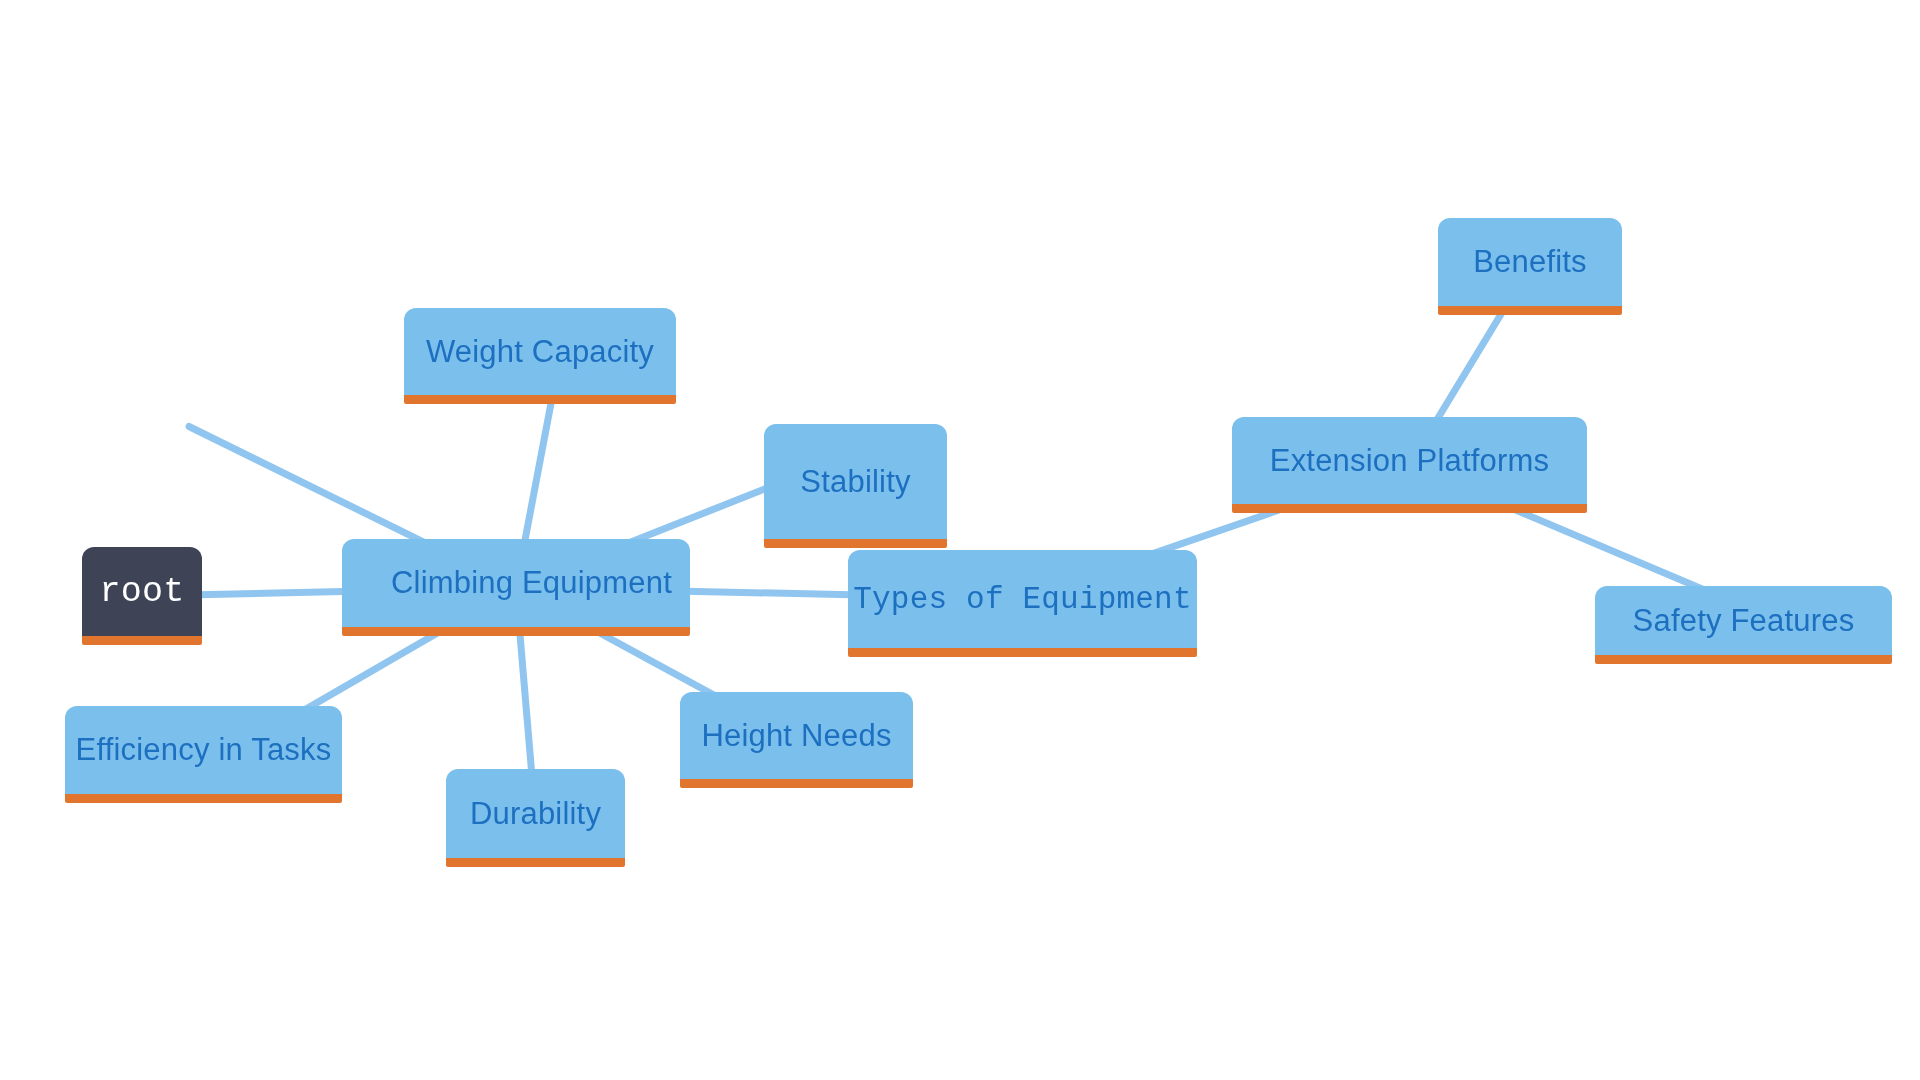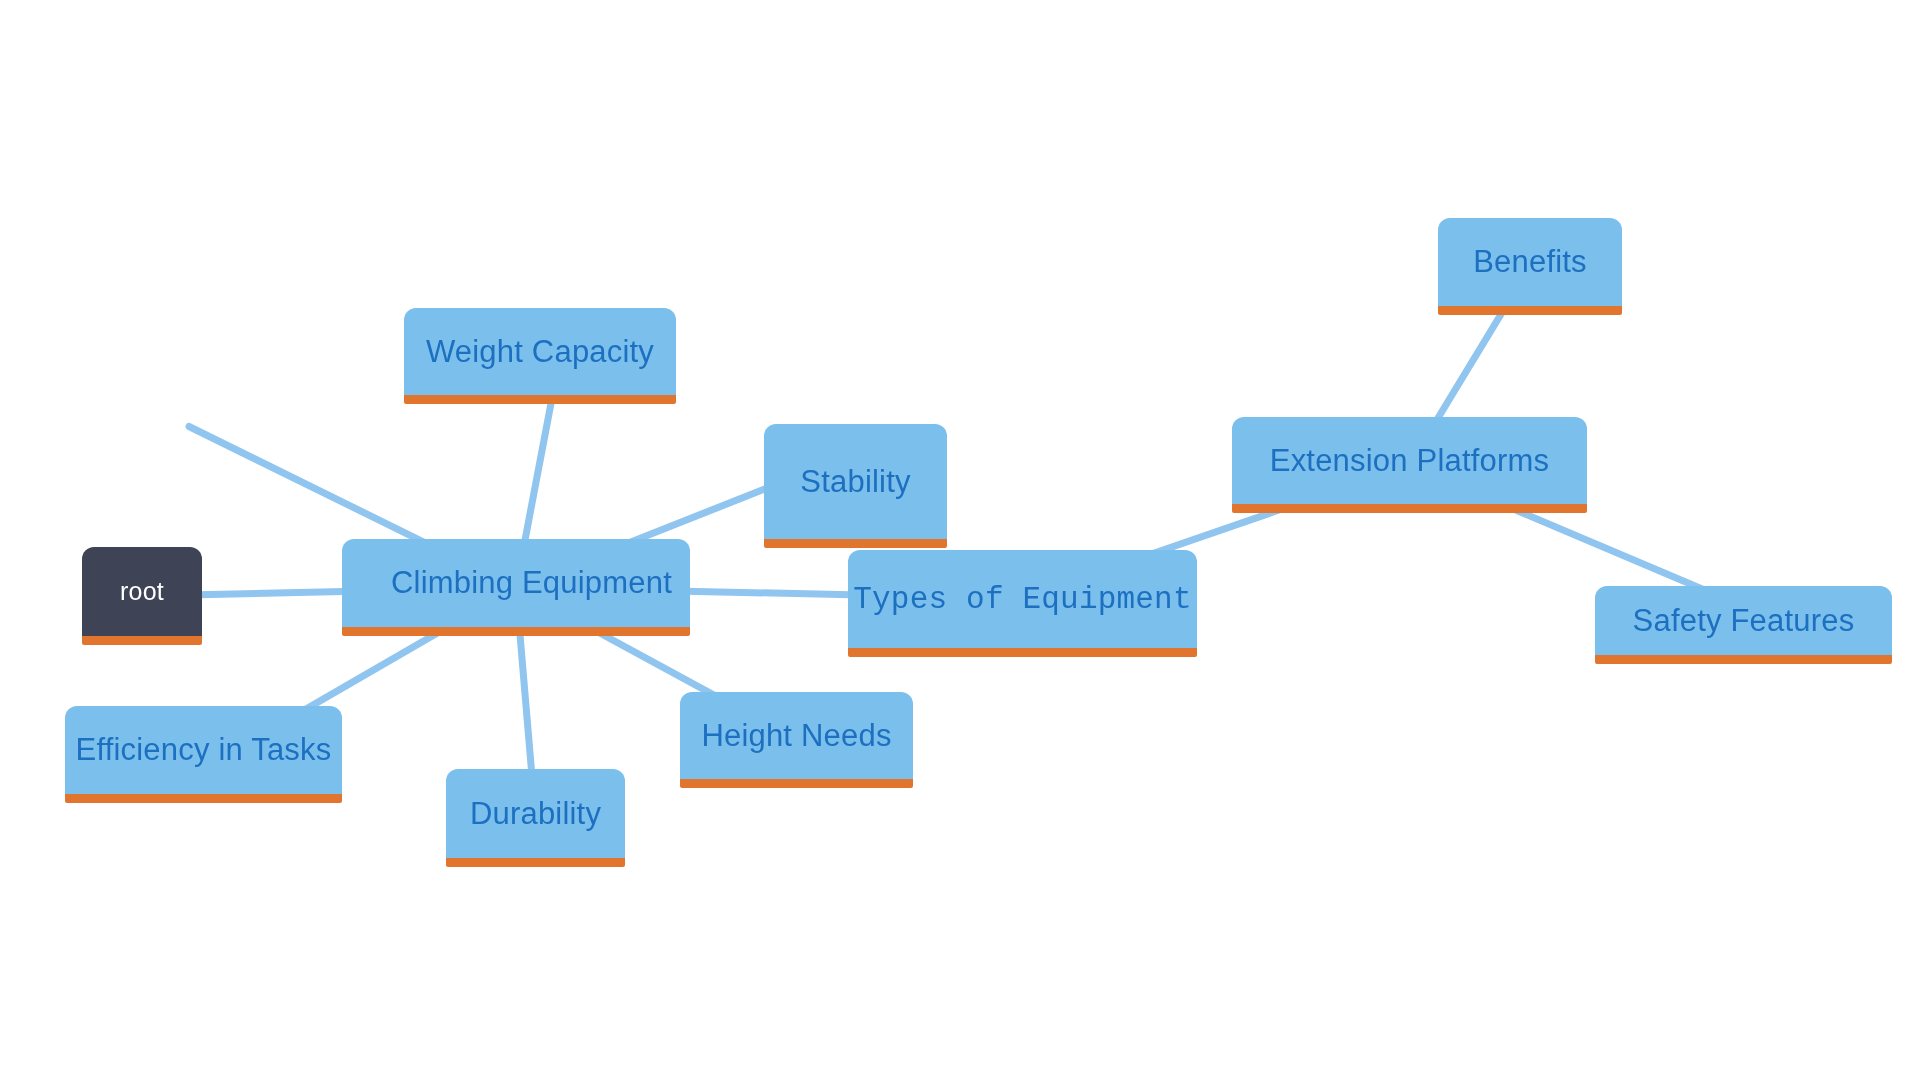--- a/index.html
+++ b/index.html
@@ -33,21 +33,22 @@
     border-radius: 12px 12px 2px 2px;
     color: var(--node-text, #1d70c0);
     font-size: 31px;
     letter-spacing: 0.2px;
     cursor: pointer;
     user-select: none;
   }
   .node--root {
     background: var(--root-fill, #3e4356);
     color: var(--root-text, #ffffff);
-    font-size: 25px;
+    font-size: 35px;
+    font-family: Liberation Mono, monospace;
   }
   
   #n-root               { left:  82px; top: 547px; width: 120px; height:  98px; }
   #n-climbing-equipment { left: 342px; top: 539px; width: 348px; height:  97px; padding-left: 31px; }
   #n-enhancing-safety   { left:  28px; top: 378px; width: 322px; height:  97px; }
   #n-weight-capacity    { left: 404px; top: 308px; width: 272px; height:  96px; }
   #n-stability          { left: 764px; top: 424px; width: 183px; height:  124px; }
   #n-types-of-equipment { left: 848px; top: 550px; width: 349px; height:  107px; font-family: Liberation Mono, monospace; }
   #n-height-needs       { left: 680px; top: 692px; width: 233px; height:  96px; }
   #n-durability         { left: 446px; top: 769px; width: 179px; height:  98px; }

